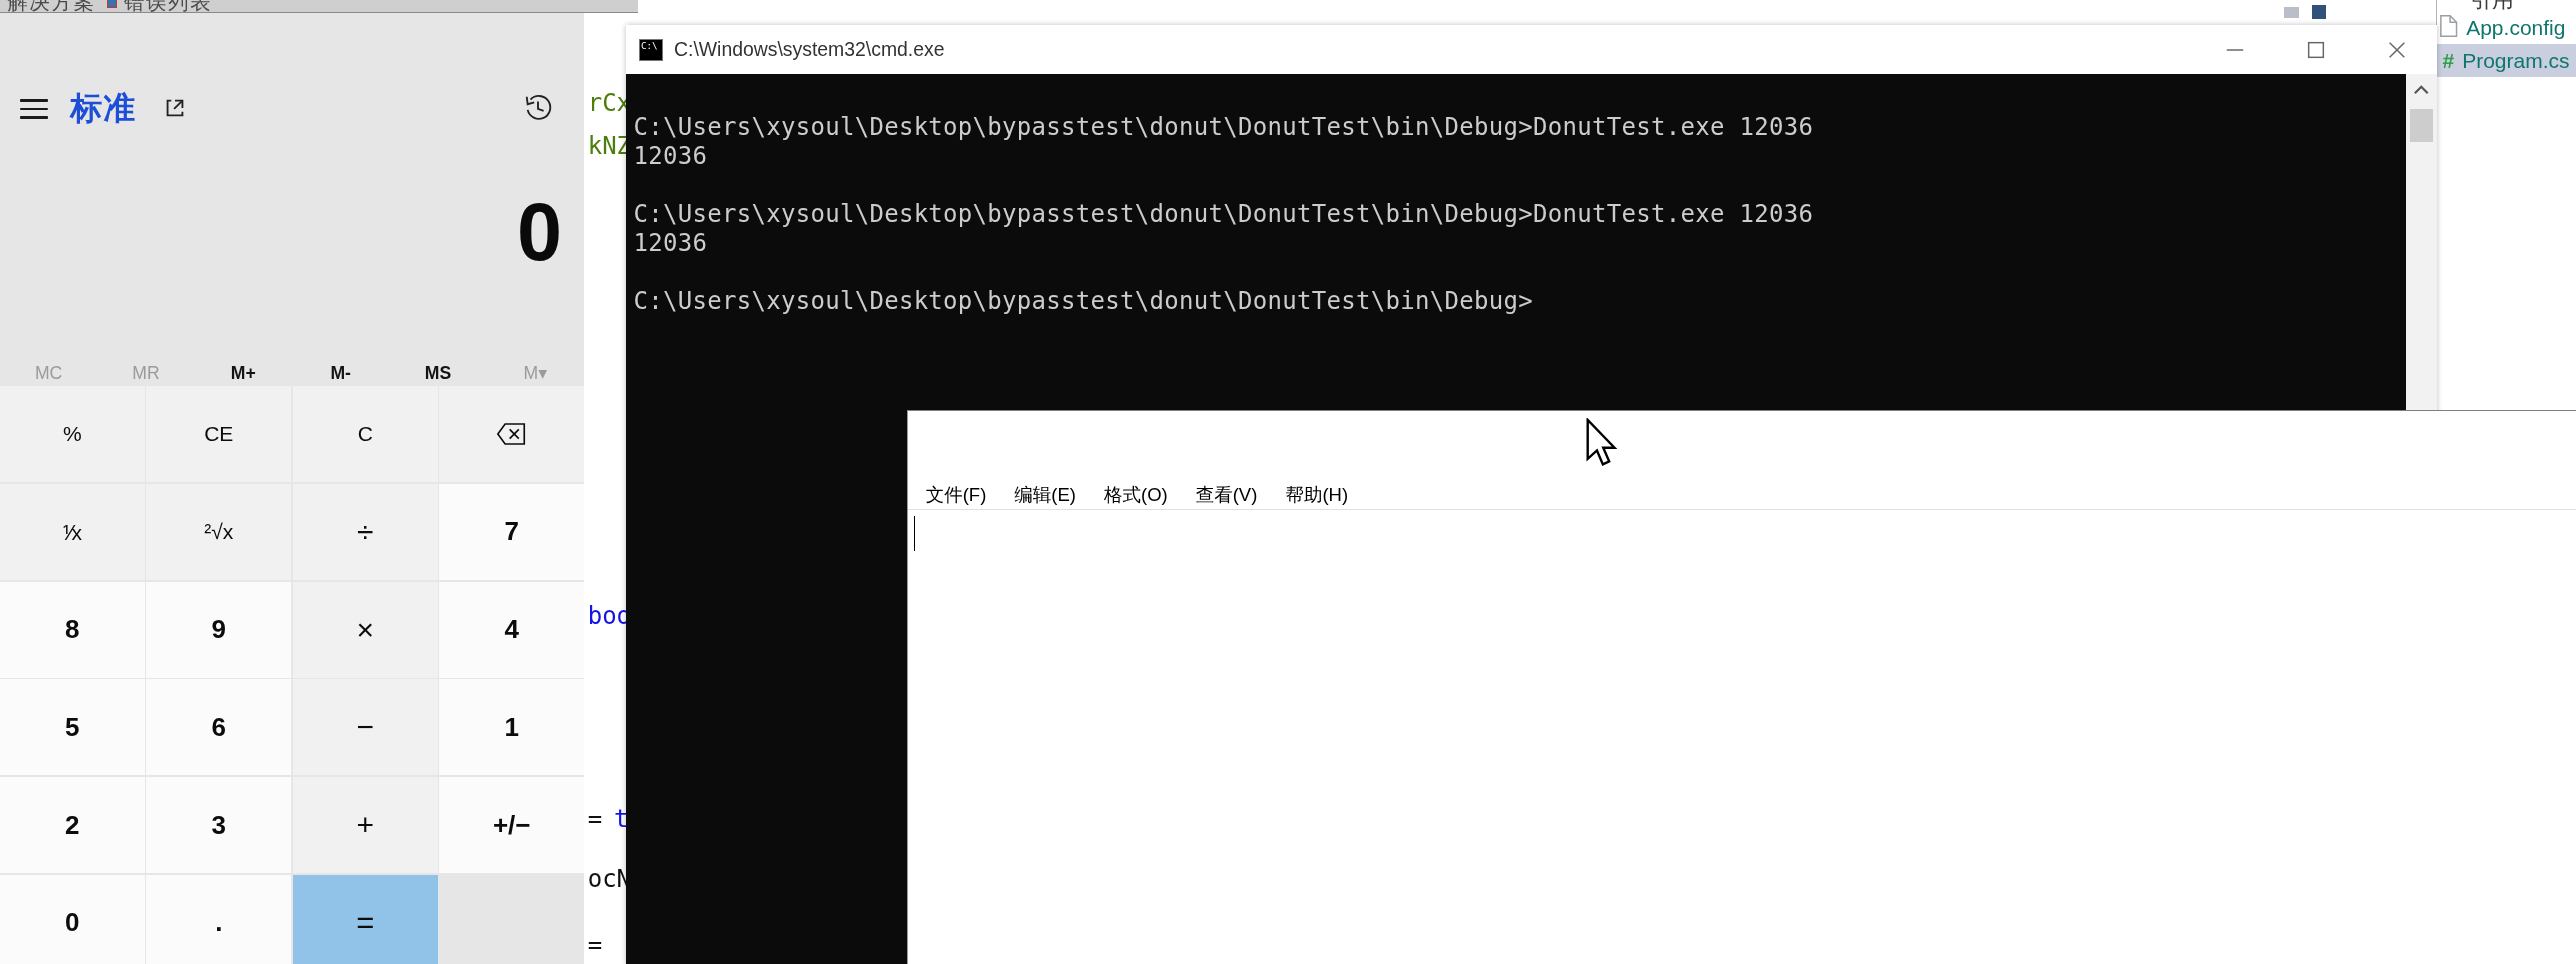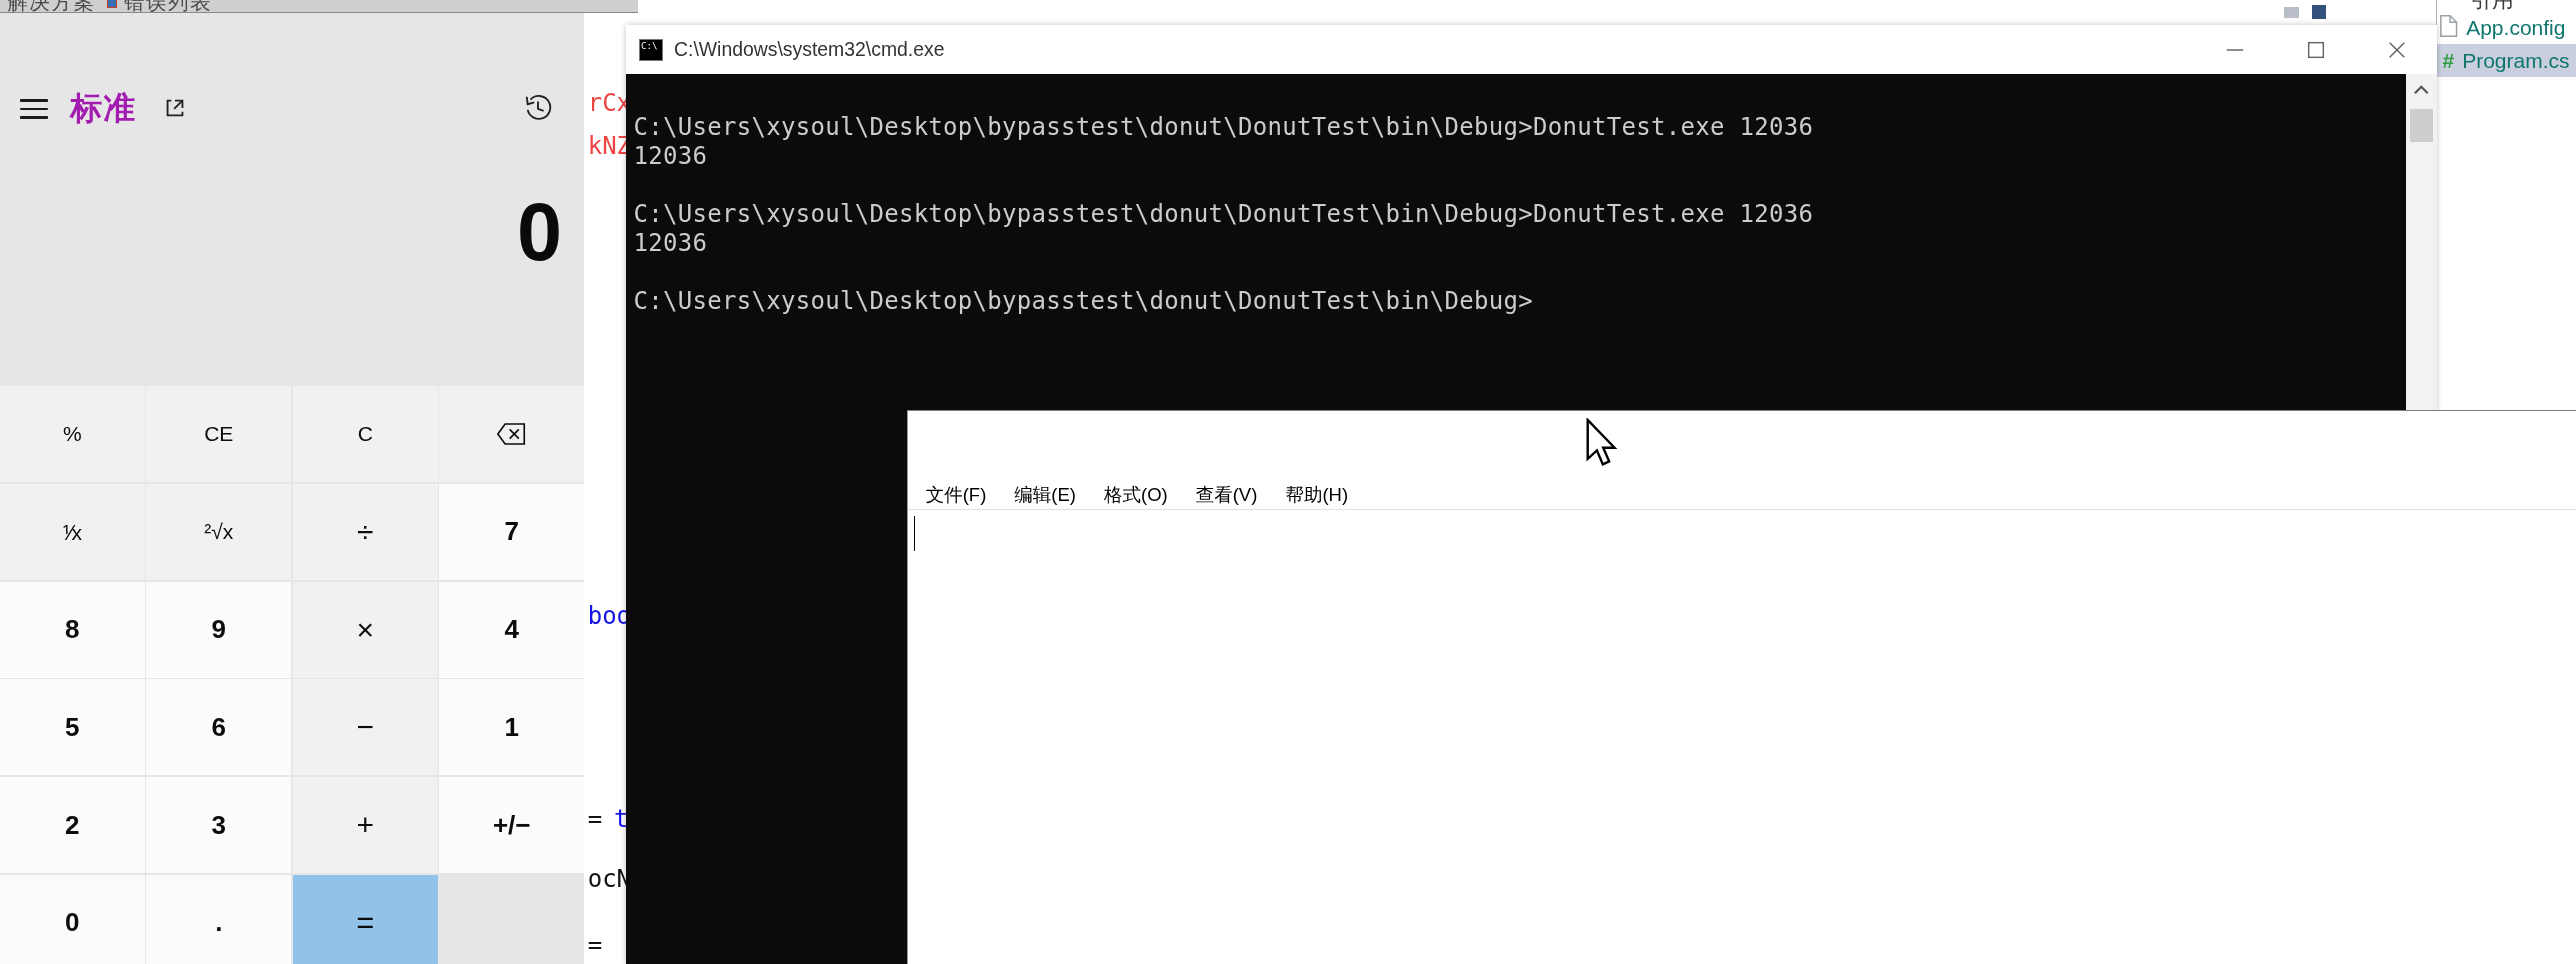--- a/index.html
+++ b/index.html
@@ -17,42 +17,42 @@
 
   
   .calc { position:absolute; left:0; top:13px; width:584px; height:952px; background:#e6e6e6; z-index:2; overflow:hidden; }
   .calc-titlebar { position:absolute; left:0; top:0; width:100%; height:57px; }
   .calc-title { position:absolute; left:26px; top:15px; font-size:19.4px; color:#1a1a1a; }
   .winbtns { position:absolute; right:0; top:0; height:57px; display:flex; }
   .winbtn { width:85px; height:57px; display:flex; align-items:center; justify-content:center; }
   .calc-menurow { position:absolute; left:0; top:70px; width:100%; height:52px; display:flex; align-items:center; padding:0 20.3px; }
   .hamburger { width:28px; display:flex; flex-direction:column; gap:5.5px; cursor:pointer; }
   .hamburger div { height:2.8px; background:#1a1a1a; border-radius:0.9px; }
-  .calc-mode { font-size:32px; font-weight:700; color:#a21caf; margin-left:22px; letter-spacing:0.9px; }
+  .calc-mode { font-size:32px; font-weight:700; color:#1d4ed8; margin-left:22px; letter-spacing:0.9px; }
   .keep-on-top { margin-left:26px; }
   .history-btn { margin-left:auto; margin-right:11px; }
   .calc-display { position:absolute; left:0; top:171px; width:100%; height:97px; font-size:81px; font-weight:600;
                   color:#0a0a0a; text-align:right; padding-right:22px; line-height:97px; }
   .mem-row { position:absolute; left:0; top:344px; width:100%; height:33px; display:flex; }
   .mem-btn { flex:1; text-align:center; font-size:17.6px; font-weight:600; color:#141414; background:none; border:none;
              font-family:"Liberation Sans", sans-serif; }
   .mem-btn.disabled { color:#9b9b9b; font-weight:400; }
   .keypad { position:absolute; left:0; top:373px; width:584px; height:578px; display:grid;
             grid-template-columns:repeat(4,1fr); grid-auto-rows:96px; gap:1.8px; overflow:hidden; }
   .key { display:flex; align-items:center; justify-content:center; border:none; background:#f1f1f1;
          font-size:21px; color:#0c0c0c; font-family:"Liberation Sans", sans-serif; }
   .key.num { background:#fbfbfb; font-size:26px; font-weight:600; }
   .key.op  { font-size:30px; }
   .key.eq  { background:#91c3e8; font-size:31px; }
 
   
   .editor-strip { position:absolute; left:584px; top:13px; width:42px; height:952px; background:#ffffff;
                   overflow:hidden; z-index:1; font-family:"DejaVu Sans Mono", monospace; font-size:24px; }
   .editor-strip span { position:absolute; left:3.7px; white-space:nowrap; }
-  .ef-red { color:#ef4444; }
+  .ef-red { color:#4d7c0f; }
   .ef-blue { color:#1414e6; }
   .ef-black { color:#111111; }
   .ef0 { top:76px; } .ef1 { top:119px; } .ef2 { top:589px; } .ef3 { top:720px;margin-left:47px; }
   .ef4 { top:792px; } .ef5 { top:792px; left:30px !important; } .ef6 { top:852px; } .ef7 { top:918px; }
 
   
   .frag-gray { position:absolute; left:2284px; top:7.4px; width:15px; height:10.2px; background:#b9bec8; z-index:1; }
   .frag-navy { position:absolute; left:2312px; top:4.6px; width:14px; height:14px; background:#31517a; z-index:1; }
 
   
@@ -129,20 +129,28 @@
         <svg width="30" height="30" viewBox="0 0 32 32">
           <path d="M8 7 A12.2 12.2 0 1 1 5 18" fill="none" stroke="#222" stroke-width="2"></path>
           <polyline points="4,4 5,12 12,10" fill="none" stroke="#222" stroke-width="2"></polyline>
           <polyline points="16,9 16,17 22,19" fill="none" stroke="#222" stroke-width="2"></polyline>
         </svg>
       </span>
     </div>
 
     <div class="calc-display">0</div>
 
+    <div class="mem-row">
+      <button class="mem-btn disabled">MC</button>
+      <button class="mem-btn disabled">MR</button>
+      <button class="mem-btn">M+</button>
+      <button class="mem-btn">M-</button>
+      <button class="mem-btn">MS</button>
+      <button class="mem-btn disabled">M▾</button>
+    </div>
 
     <div class="keypad">
       <button class="key">%</button>
       <button class="key">CE</button>
       <button class="key">C</button>
       <button class="key">
         <svg width="31" height="24" viewBox="0 0 34 26">
           <path d="M10 2 H31 V24 H10 L2 13 Z" fill="none" stroke="#0c0c0c" stroke-width="1.8"></path>
           <line x1="15" y1="8" x2="25" y2="18" stroke="#0c0c0c" stroke-width="1.8"></line>
           <line x1="25" y1="8" x2="15" y2="18" stroke="#0c0c0c" stroke-width="1.8"></line>

